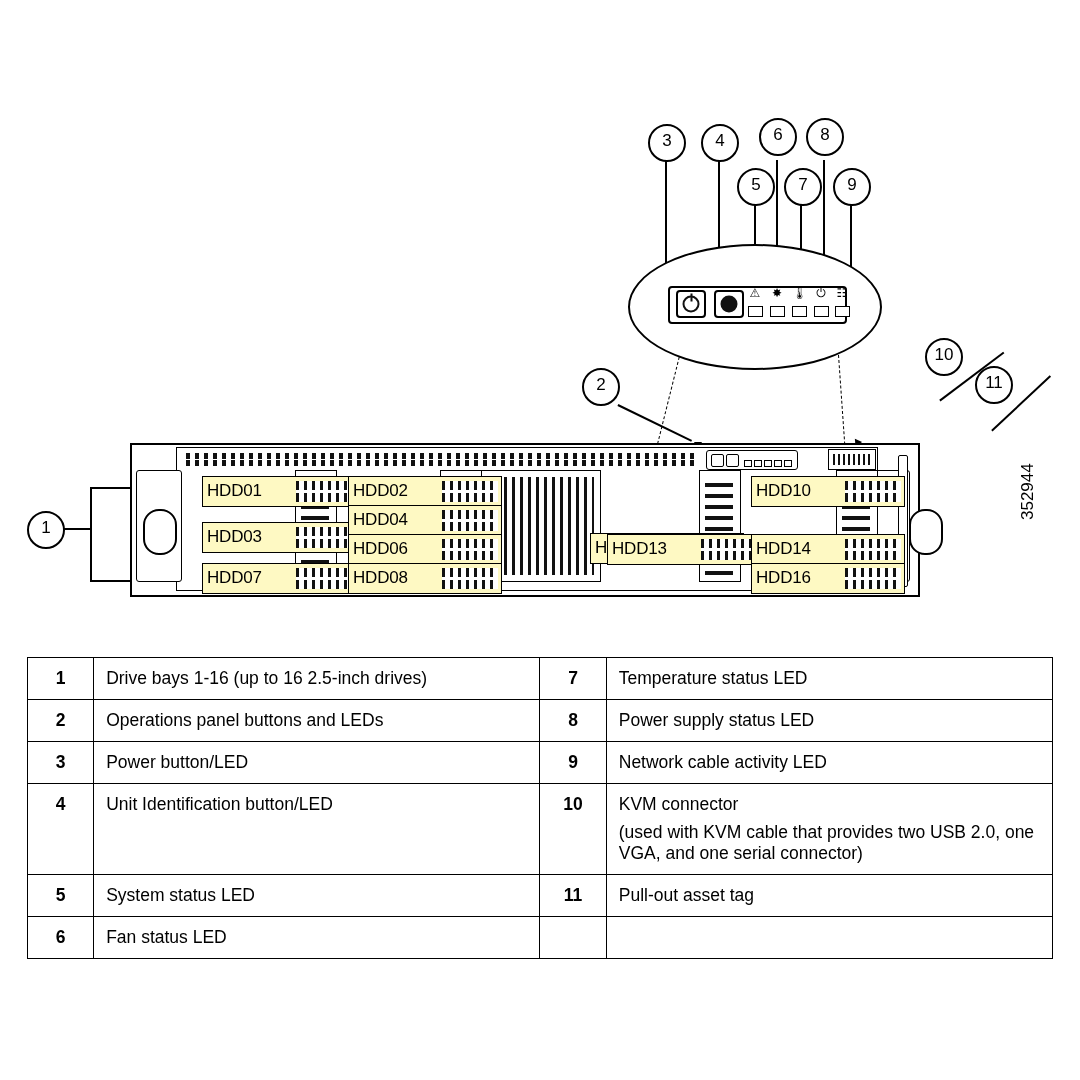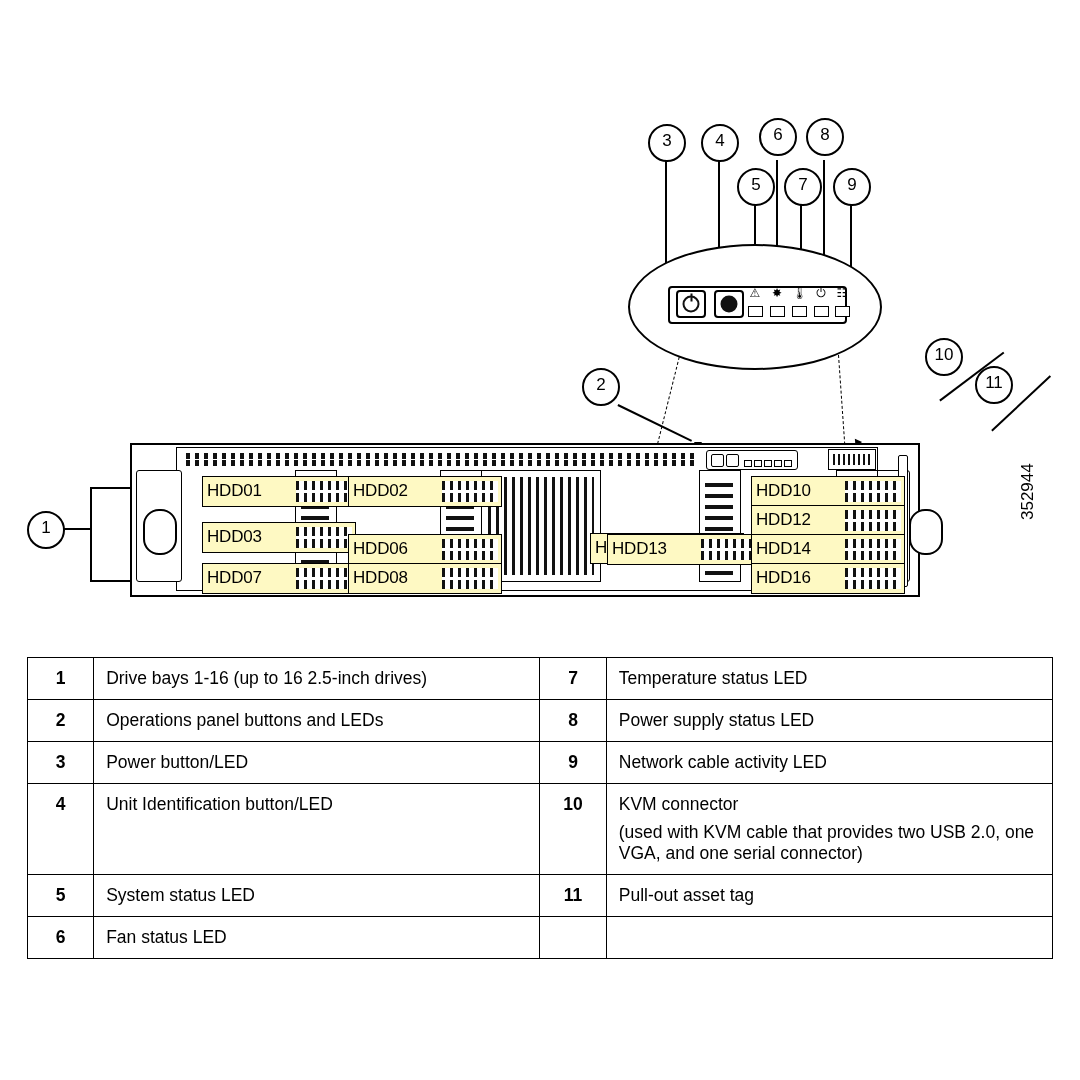--- a/index.html
+++ b/index.html
@@ -295,20 +295,24 @@
   </div>
   <div class="bay" style="left:202px;top:563px;">
     <span class="label">HDD07</span>
     <span class="chips"></span>
   </div>
 
   <div class="bay" style="left:348px;top:476px;">
     <span class="label">HDD02</span>
     <span class="chips"></span>
   </div>
+  <div class="bay" style="left:348px;top:505px;">
+    <span class="label">HDD04</span>
+    <span class="chips"></span>
+  </div>
   <div class="bay" style="left:348px;top:534px;">
     <span class="label">HDD06</span>
     <span class="chips"></span>
   </div>
   <div class="bay" style="left:348px;top:563px;">
     <span class="label">HDD08</span>
     <span class="chips"></span>
   </div>
 
   <div class="bay" style="left:590px;top:505px;margin-top:28px;">
@@ -317,24 +321,20 @@
   </div>
   <div class="bay" style="left:607px;top:534px;">
     <span class="label">HDD13</span>
     <span class="chips"></span>
   </div>
 
   <div class="bay" style="left:751px;top:476px;">
     <span class="label">HDD10</span>
     <span class="chips"></span>
   </div>
-  <div class="bay" style="left:751px;top:505px;">
-    <span class="label">HDD12</span>
-    <span class="chips"></span>
-  </div>
   <div class="bay" style="left:751px;top:534px;">
     <span class="label">HDD14</span>
     <span class="chips"></span>
   </div>
   <div class="bay" style="left:751px;top:563px;">
     <span class="label">HDD16</span>
     <span class="chips"></span>
   </div>
 
   <div class="partnum">352944</div>

